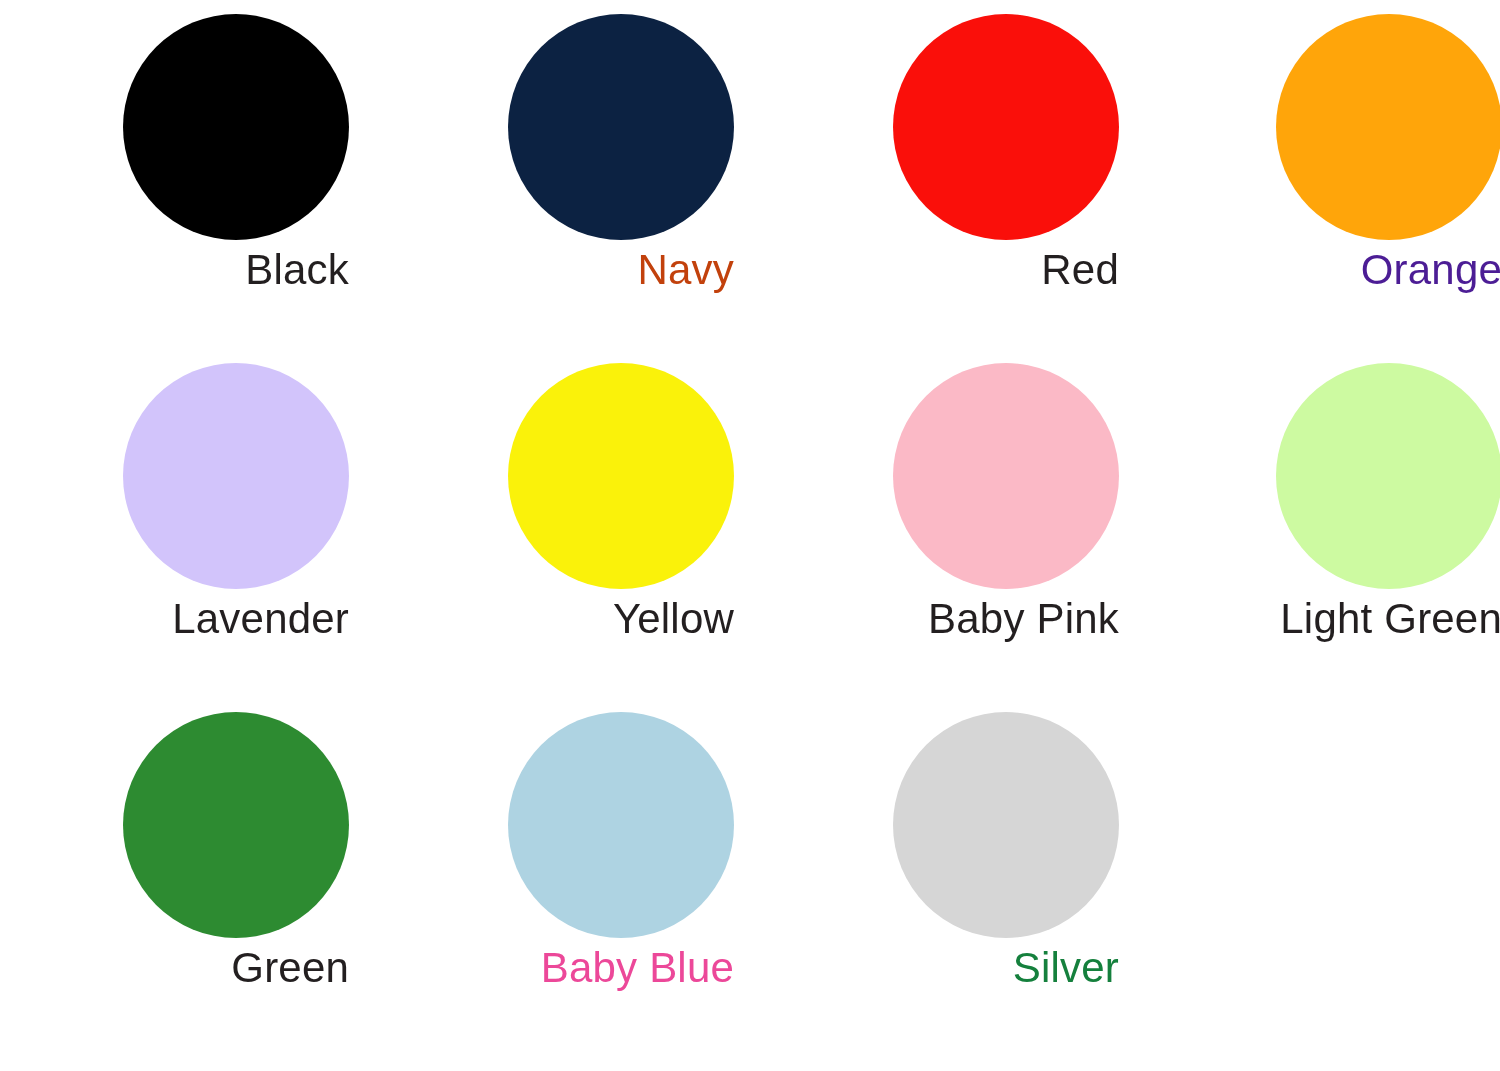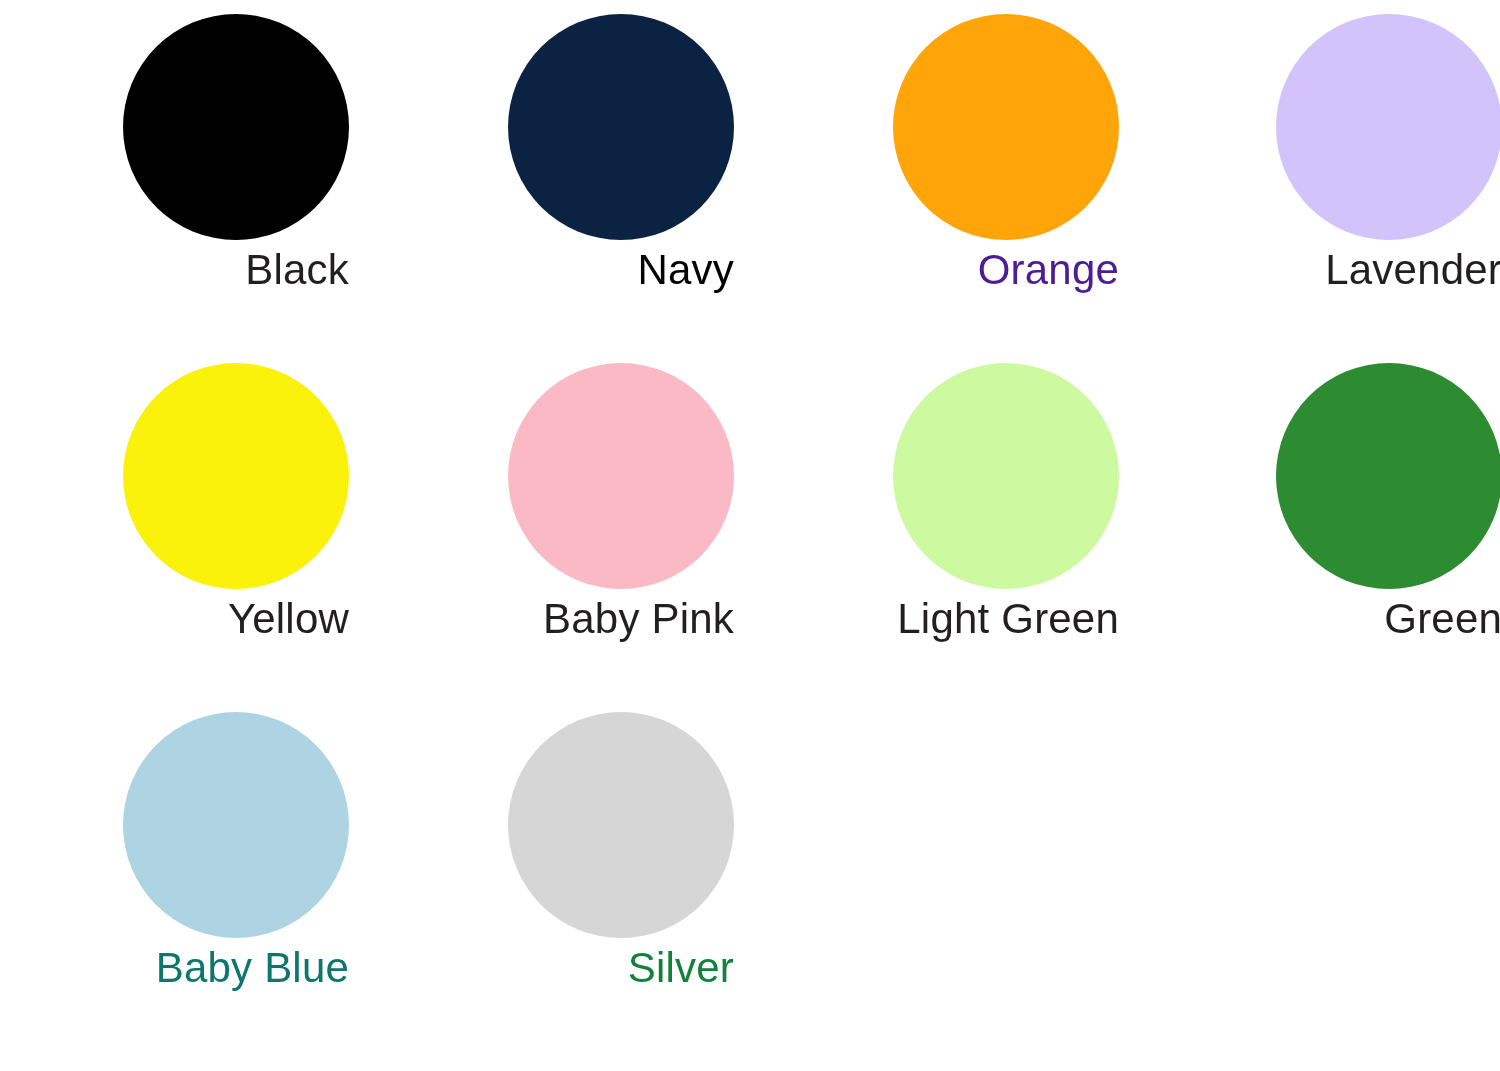--- a/index.html
+++ b/index.html
@@ -69,23 +69,27 @@
 
 <div class="swatch-chart">
 
   <div class="swatch-cell">
     <div class="swatch-circle" style="background-color: rgb(0, 0, 0);"></div>
     <div class="swatch-label" style="color: rgb(35, 31, 32);">Black</div>
   </div>
 
   <div class="swatch-cell">
     <div class="swatch-circle" style="background-color: rgb(12, 34, 66);"></div>
-    <div class="swatch-label" style="color: #000000;">Navy</div>
+    <div class="swatch-label" style="color: #c2410c;">Navy</div>
   </div>
 
+  <div class="swatch-cell">
+    <div class="swatch-circle" style="background-color: rgb(250, 15, 10);"></div>
+    <div class="swatch-label" style="color: rgb(35, 31, 32);">Red</div>
+  </div>
 
   <div class="swatch-cell">
     <div class="swatch-circle" style="background-color: rgb(255, 165, 10);"></div>
     <div class="swatch-label" style="color: #4c1d95;">Orange</div>
   </div>
 
   <div class="swatch-cell">
     <div class="swatch-circle" style="background-color: rgb(210, 196, 251);"></div>
     <div class="swatch-label" style="color: rgb(35, 31, 32);">Lavender</div>
   </div>
@@ -106,21 +110,21 @@
   </div>
 
   <div class="swatch-cell">
     <div class="swatch-circle" style="background-color: rgb(45, 139, 49);"></div>
     <div class="swatch-label" style="color: rgb(35, 31, 32);">Green</div>
   </div>
 
 
   <div class="swatch-cell">
     <div class="swatch-circle" style="background-color: rgb(174, 211, 226);"></div>
-    <div class="swatch-label" style="color: #0f766e; margin-left: 16px;">Baby Blue</div>
+    <div class="swatch-label" style="color: #ec4899; margin-left: 16px;">Baby Blue</div>
   </div>
 
   <div class="swatch-cell">
     <div class="swatch-circle" style="background-color: rgb(214, 214, 214);"></div>
     <div class="swatch-label" style="color: #15803d;">Silver</div>
   </div>
 
 </div>
 
 </body></html>

